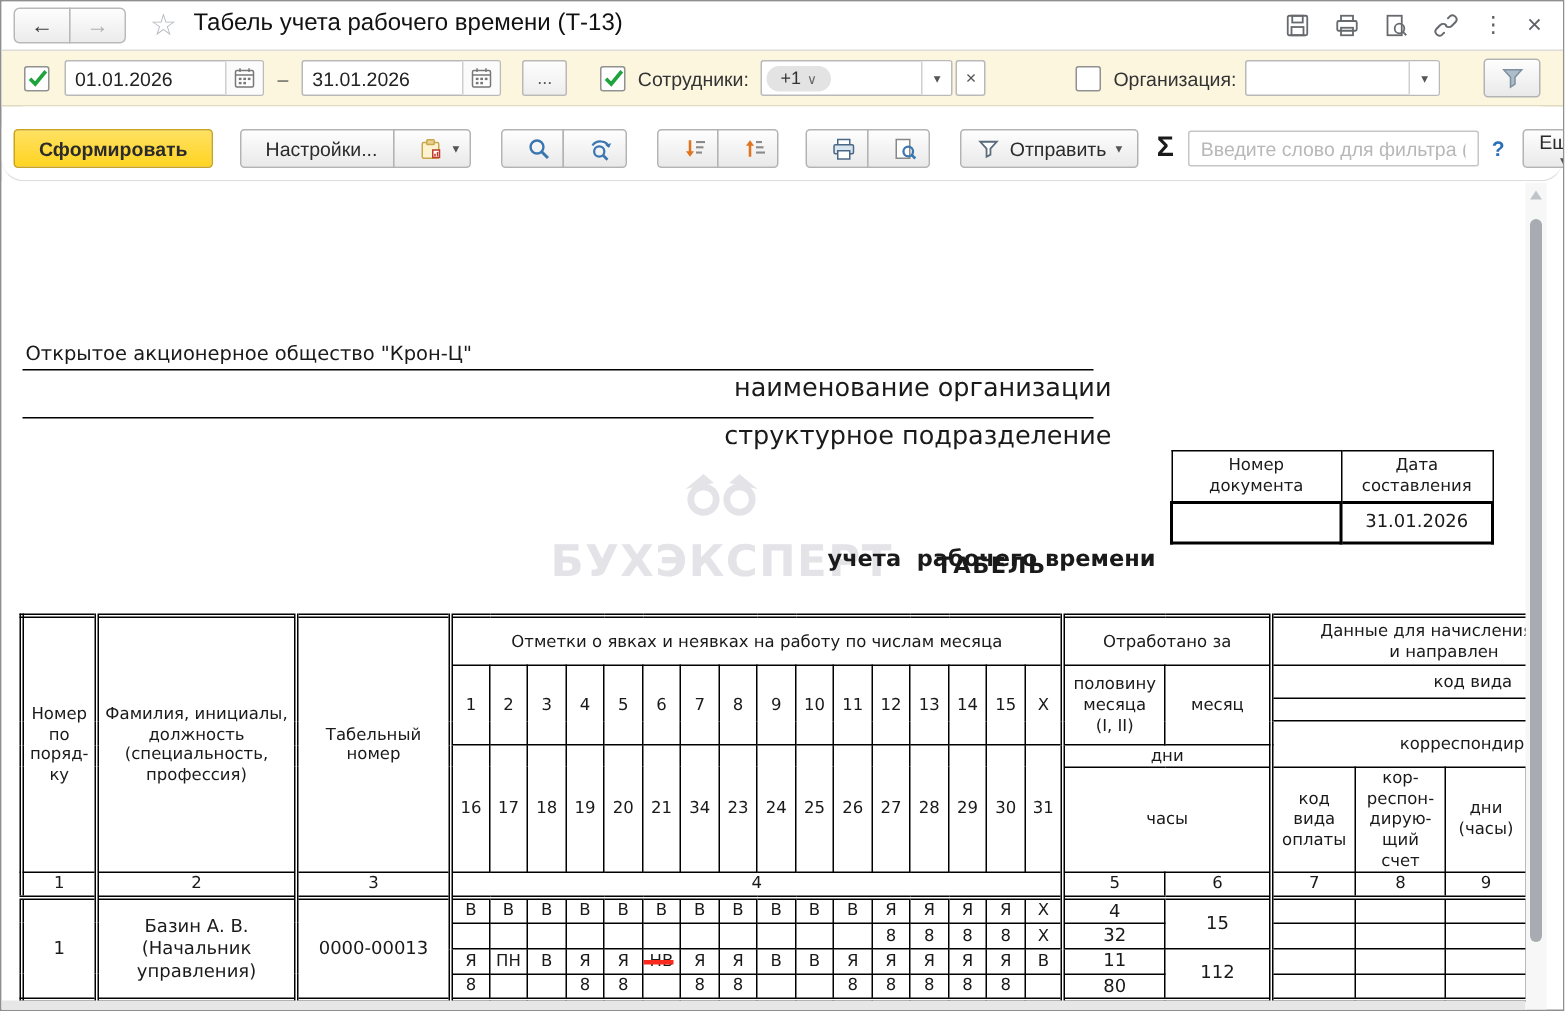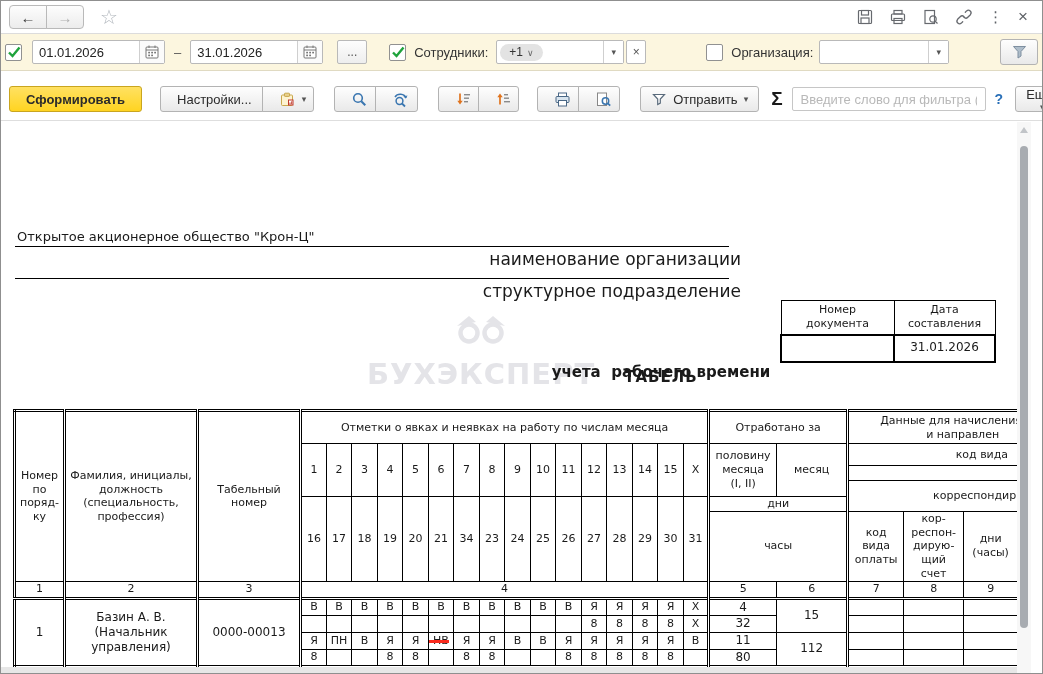--- a/index.html
+++ b/index.html
@@ -13,35 +13,35 @@
   .navbtn.first{border-radius:4px 0 0 4px;}
   .navbtn.last{border-radius:0 4px 4px 0;margin-left:-1px;color:#b0b0b0;}
   .star{position:absolute;left:99px;top:4px;font-size:20px;color:#b3b8be;line-height:24px;}
   .wintitle{position:absolute;left:128px;top:6px;font-size:16px;color:#111;}
   .winicons{position:absolute;right:14px;top:7px;display:flex;align-items:center;gap:15px;}
   .winicons svg{display:block;}
   .kebab{font-size:15px;color:#5f6368;line-height:18px;letter-spacing:0;}
   .wclose{font-size:17px;color:#5f6368;line-height:18px;}
   
   .filterbar{position:absolute;left:0;top:33px;width:100%;height:37px;background:#fcf6df;border-bottom:1px solid #e0dac2;
-             box-sizing:border-box;display:flex;align-items:center;padding:0 4px;font-size:13px;color:#333;}
+             box-sizing:border-box;display:flex;align-items:center;padding:0 15px;font-size:13px;color:#333;}
   .cb{width:15px;height:15px;border:1px solid #919191;border-radius:2px;background:#fff;position:relative;flex:none;}
   .cb svg{position:absolute;left:0;top:-1px;overflow:visible;}
   .datebox{display:flex;height:24px;border:1px solid #b9b9b9;border-radius:2px;background:#fff;box-sizing:border-box;align-items:stretch;}
   .datebox input{border:0;outline:none;width:94px;padding:0 6px;font:13px "Liberation Sans",sans-serif;color:#222;background:transparent;}
   .calbtn{width:24px;border-left:1px solid #cfcfcf;background:#fbfbfb;display:flex;align-items:center;justify-content:center;}
   .combo{display:flex;align-items:center;height:24px;border:1px solid #b9b9b9;border-radius:2px;background:#fff;box-sizing:border-box;}
   .pill{margin-left:3px;background:#e3e3e3;border-radius:10px;padding:1px 9px 2px 9px;font-size:12px;color:#333;white-space:nowrap;}
   .pill .chev{font-size:9px;color:#666;margin-left:4px;}
   .caretbtn{margin-left:auto;width:19px;align-self:stretch;border-left:1px solid #cfcfcf;background:#fff;
             display:flex;align-items:center;justify-content:center;font-size:9px;color:#555;}
   .sqbtn{width:20px;height:24px;border:1px solid #b9b9b9;border-radius:2px;background:#fff;display:flex;align-items:center;
          justify-content:center;font-size:12px;color:#555;box-sizing:border-box;}
   
-  .toolbar{position:absolute;left:0;top:70px;width:100%;height:50px;background:#fff;border-bottom:1px solid #dedede;box-sizing:border-box;}
+  .toolbar{position:absolute;left:0;top:70px;width:100%;height:50px;background:#fff;border-bottom:1px solid #dedede;box-sizing:border-box;border-radius:15px;}
   .toolrow{position:absolute;left:8px;right:8px;top:15px;display:flex;align-items:center;}
   .btn{height:26px;border:1px solid #b3b3b3;border-radius:3px;background:linear-gradient(#fefefe,#e9e9e9);
        font-size:13px;color:#2b2b2b;display:inline-flex;align-items:center;justify-content:center;box-sizing:border-box;padding:0 10px;}
   .btn .bcaret{font-size:9px;color:#555;margin-left:6px;}
   .primary{background:linear-gradient(#ffe162,#ffd421);border-color:#c9a51f;font-weight:bold;padding:0 16px;}
   .bgroup{display:inline-flex;}
   .bgroup .btn{border-radius:0;margin-left:-1px;padding-left:16px;}
   .bgroup .btn:first-child{border-radius:3px 0 0 3px;margin-left:0;}
   .bgroup .btn:last-child{border-radius:0 3px 3px 0;}
   .iconbtn{padding:0 7px;}
@@ -88,20 +88,21 @@
   <div class="titlebar">
     <div class="navgroup">
       <div class="navbtn first">
           <span>←</span>
         </div>
       <div class="navbtn last">
           <span>→</span>
         </div>
     </div>
     <div class="star">☆</div>
+    <div class="wintitle">Табель учета рабочего времени (Т-13)</div>
     <div class="winicons">
       <span>
           <svg width="18" height="18" viewBox="0 0 18 18" fill="none" stroke="#66696e" stroke-width="1.2">
             <rect x="2.5" y="2.5" width="13" height="13" rx="1"></rect>
             <rect x="5.5" y="2.5" width="7" height="4.5"></rect>
             <rect x="5" y="10" width="8" height="5.5"></rect>
           </svg>
         </span>
       <span>
           <svg width="18" height="18" viewBox="0 0 18 18" fill="none" stroke="#66696e" stroke-width="1.2">

